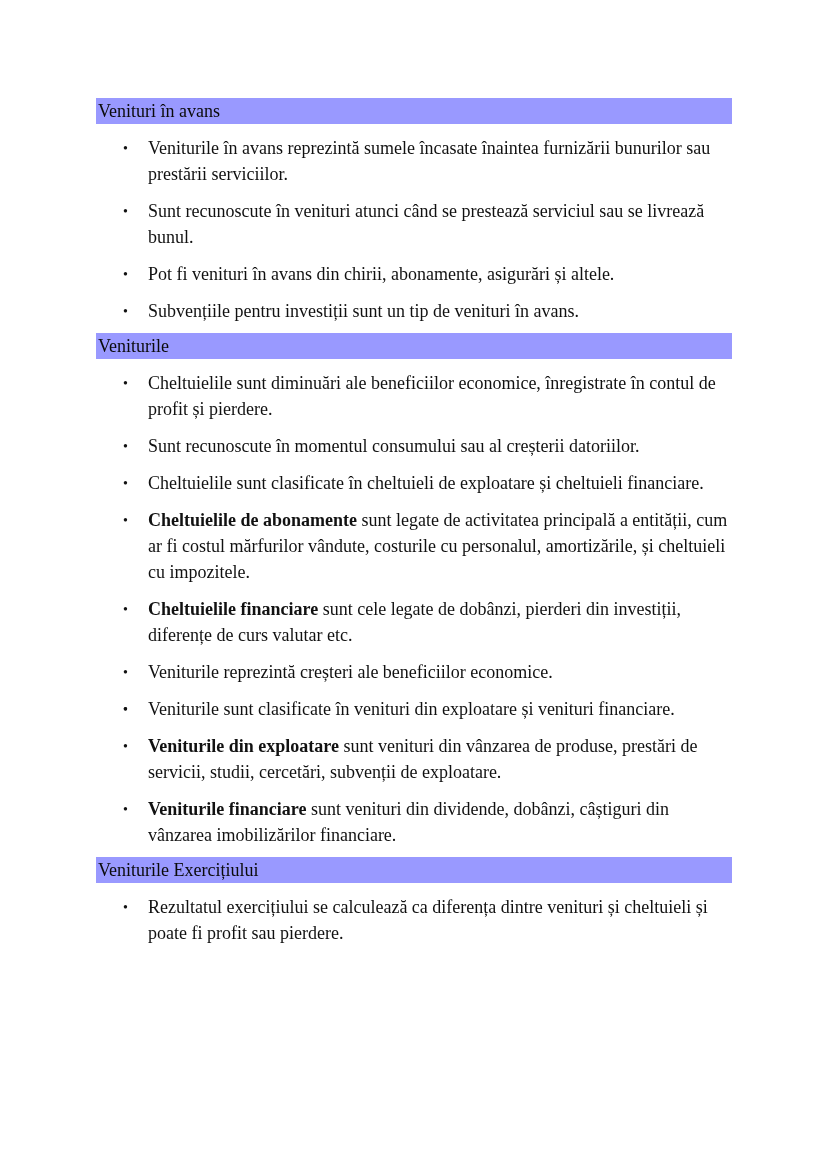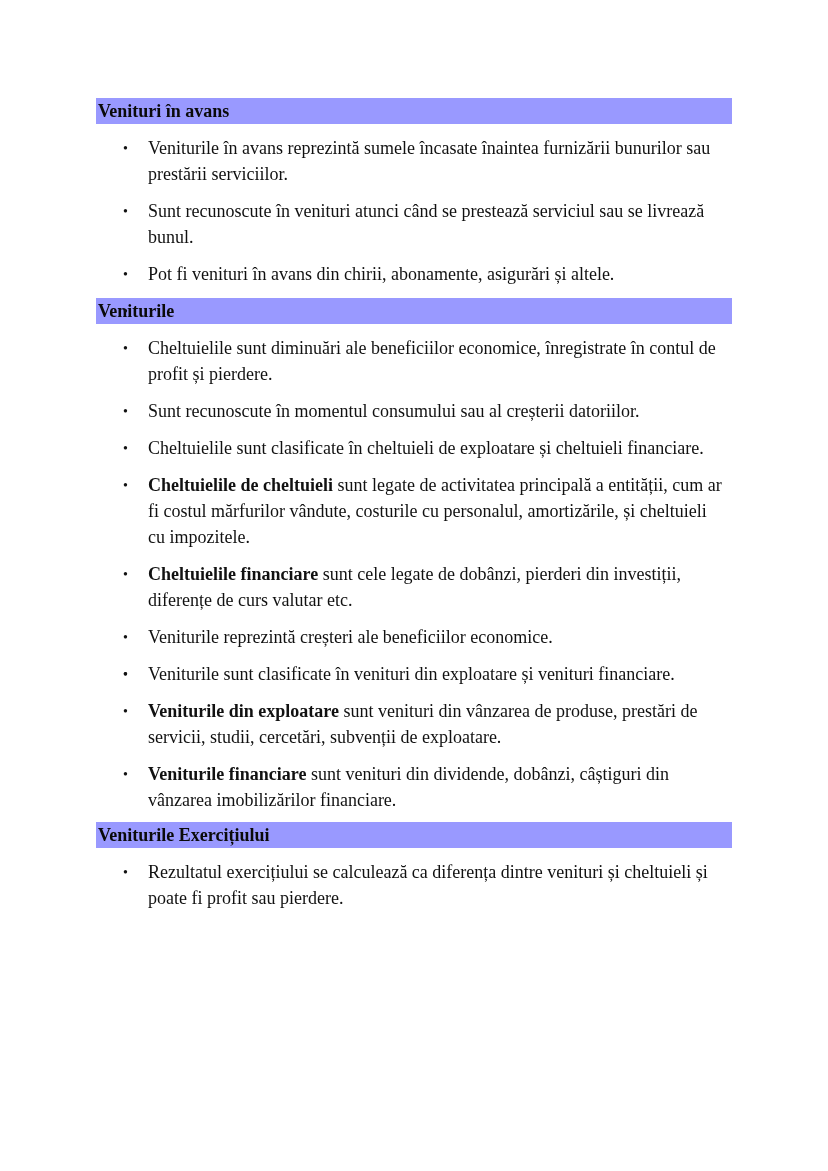--- a/index.html
+++ b/index.html
@@ -18,21 +18,21 @@
     .page {
       position: absolute;
       left: 96px;
       top: 98px;
       width: 636px;
     }
     .section-header {
       background: #9999ff;
       height: 26px;
       line-height: 26px;
-      font-weight: bold;
+      font-weight: normal;
       font-size: 18px;
       padding-left: 2px;
       color: #0a0a0a;
     }
     ul.items {
       list-style: none;
       margin: 0;
       padding: 0;
     }
     ul.items li {
@@ -64,31 +64,31 @@
 <body>
 
 <div class="page">
 
   <div class="section">
     <div class="section-header">Venituri în avans</div>
     <ul class="items">
       <li><span class="bullet">•</span><b></b><span>Veniturile în avans reprezintă sumele încasate înaintea furnizării bunurilor sau prestării serviciilor.</span></li>
       <li><span class="bullet">•</span><b></b><span>Sunt recunoscute în venituri atunci când se prestează serviciul sau se livrează bunul.</span></li>
       <li><span class="bullet">•</span><b></b><span>Pot fi venituri în avans din chirii, abonamente, asigurări și altele.</span></li>
-      <li><span class="bullet">•</span><b></b></li>
+      <li><span class="bullet">•</span><b></b><span>Subvențiile pentru investiții sunt un tip de venituri în avans.</span></li>
     </ul>
   </div>
 
   <div class="section">
     <div class="section-header">Veniturile</div>
     <ul class="items">
       <li><span class="bullet">•</span><b></b><span>Cheltuielile sunt diminuări ale beneficiilor economice, înregistrate în contul de profit și pierdere.</span></li>
       <li><span class="bullet">•</span><b></b><span>Sunt recunoscute în momentul consumului sau al creșterii datoriilor.</span></li>
       <li><span class="bullet">•</span><b></b><span>Cheltuielile sunt clasificate în cheltuieli de exploatare și cheltuieli financiare.</span></li>
-      <li><span class="bullet">•</span><b>Cheltuielile de cheltuieli</b><span> sunt legate de activitatea principală a entității, cum ar fi costul mărfurilor vândute, costurile cu personalul, amortizările, și cheltuieli cu impozitele.</span></li>
+      <li><span class="bullet">•</span><b>Cheltuielile de abonamente</b><span> sunt legate de activitatea principală a entității, cum ar fi costul mărfurilor vândute, costurile cu personalul, amortizările, și cheltuieli cu impozitele.</span></li>
       <li><span class="bullet">•</span><b>Cheltuielile financiare</b><span> sunt cele legate de dobânzi, pierderi din investiții, diferențe de curs valutar etc.</span></li>
     </ul>
   </div>
 
   <div class="section">
     <ul class="items">
       <li><span class="bullet">•</span><b></b><span>Veniturile reprezintă creșteri ale beneficiilor economice.</span></li>
       <li><span class="bullet">•</span><b></b></li>
       <li><span class="bullet">•</span><b></b><span>Veniturile sunt clasificate în venituri din exploatare și venituri financiare.</span></li>
       <li><span class="bullet">•</span><b>Veniturile din exploatare</b><span> sunt venituri din vânzarea de produse, prestări de servicii, studii, cercetări, subvenții de exploatare.</span></li>

